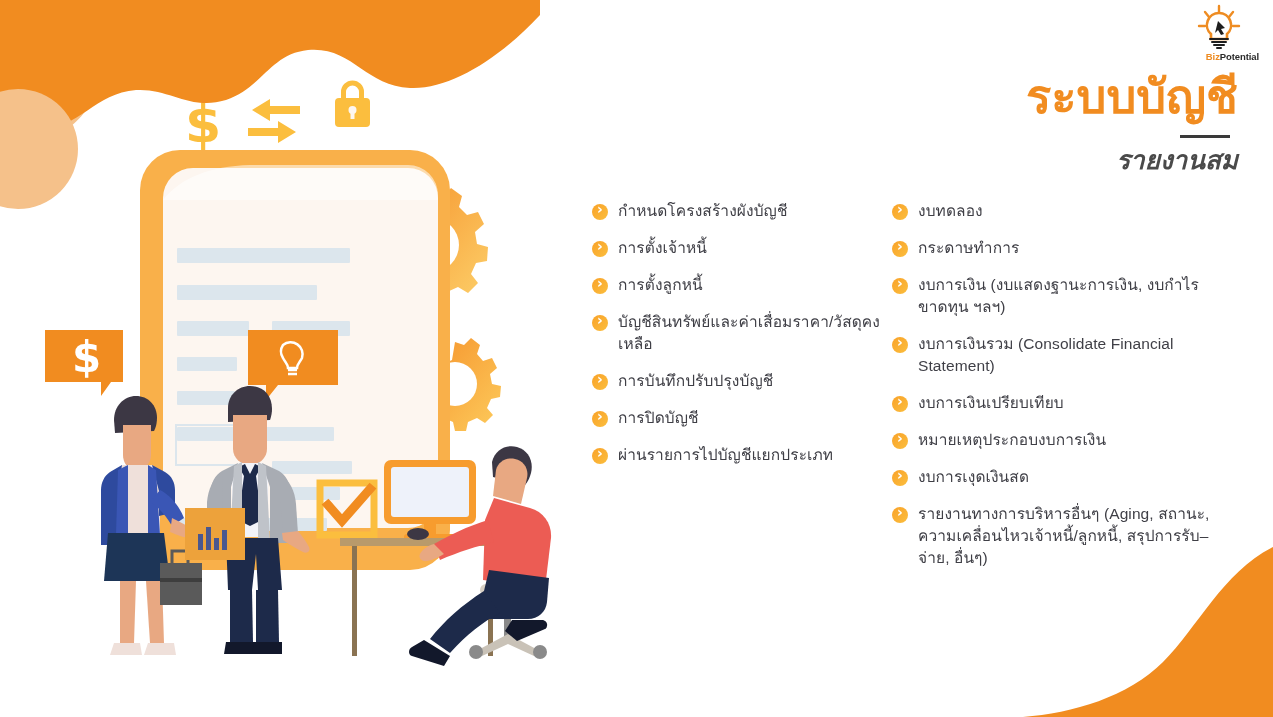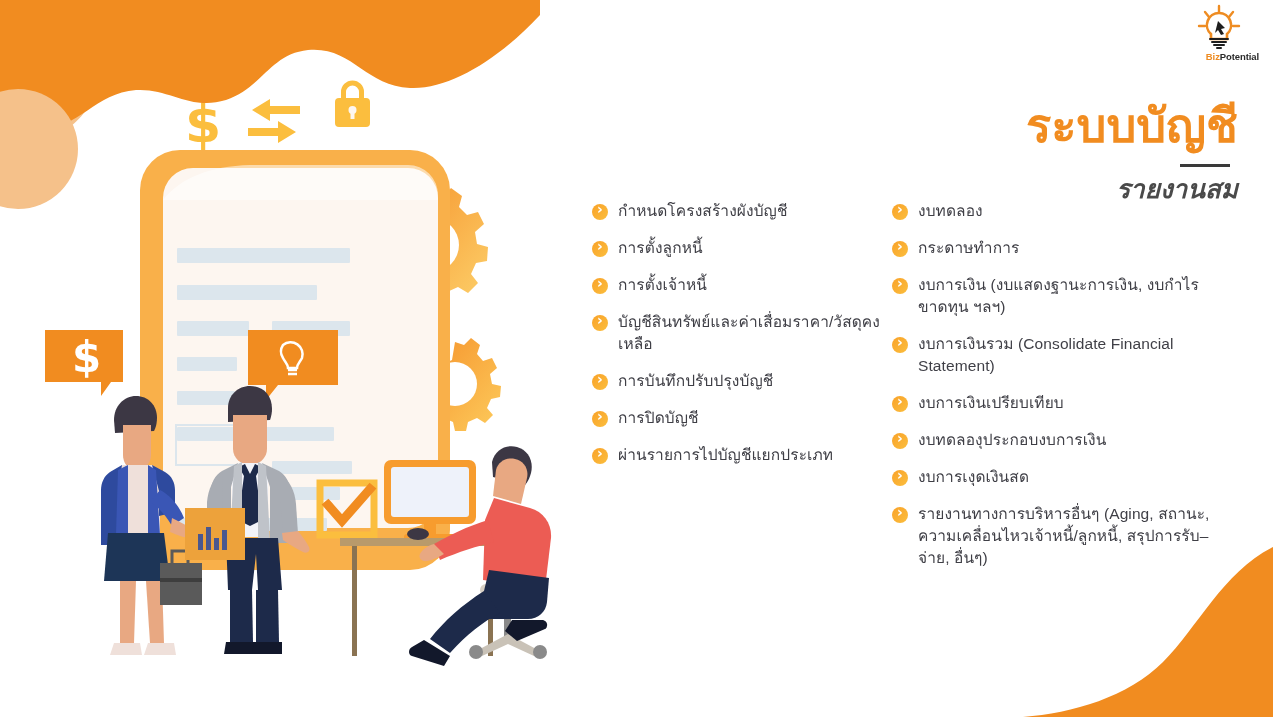--- a/index.html
+++ b/index.html
@@ -22,21 +22,21 @@
   .logo-bulb { display:block; margin:0 auto; }
   .logo-text {
     font-size:9.5px; font-weight:bold; letter-spacing:-0.1px;
     line-height:12px; margin-top:1px; white-space:nowrap;
   }
   .logo-text .biz { color:#EE8C22; }
   .logo-text .pot { color:#2B2B2B; }
 
   
   .heading {
-    position:absolute; right:35px; top:97px;
+    position:absolute; right:35px; top:68px;
     text-align:right; width:500px;
   }
   .heading h1 {
     font-size:47px; font-weight:bold; color:#F18C20;
     line-height:58px; letter-spacing:0px;
   }
   .heading .rule {
     display:inline-block; width:50px; height:2.5px;
     background:#3a3a3a; margin:3px 8px 2px 0; vertical-align:middle;
   }
@@ -292,28 +292,28 @@
 </div>
 
 <div class="cols">
   <div class="col left">
     <div class="bullet-item">
         <span class="bullet-dot"></span>
         <span class="bullet-text">กำหนดโครงสร้างผังบัญชี</span>
       </div>
     <div class="bullet-item">
         <span class="bullet-dot"></span>
+        <span class="bullet-text">การตั้งเจ้าหนี้</span>
+      </div>
+    <div class="bullet-item">
+        <span class="bullet-dot"></span>
         <span class="bullet-text">การตั้งลูกหนี้</span>
       </div>
     <div class="bullet-item">
         <span class="bullet-dot"></span>
-        <span class="bullet-text">การตั้งเจ้าหนี้</span>
-      </div>
-    <div class="bullet-item">
-        <span class="bullet-dot"></span>
         <span class="bullet-text">บัญชีสินทรัพย์และค่าเสื่อมราคา/วัสดุคงเหลือ</span>
       </div>
     <div class="bullet-item">
         <span class="bullet-dot"></span>
         <span class="bullet-text">การบันทึกปรับปรุงบัญชี</span>
       </div>
     <div class="bullet-item">
         <span class="bullet-dot"></span>
         <span class="bullet-text">การปิดบัญชี</span>
       </div>
@@ -339,21 +339,21 @@
     <div class="bullet-item">
         <span class="bullet-dot"></span>
         <span class="bullet-text">งบการเงินรวม (Consolidate Financial Statement)</span>
       </div>
     <div class="bullet-item">
         <span class="bullet-dot"></span>
         <span class="bullet-text">งบการเงินเปรียบเทียบ</span>
       </div>
     <div class="bullet-item">
         <span class="bullet-dot"></span>
-        <span class="bullet-text">งบทดลองุประกอบงบการเงิน</span>
+        <span class="bullet-text">หมายเหตุประกอบงบการเงิน</span>
       </div>
     <div class="bullet-item">
         <span class="bullet-dot"></span>
         <span class="bullet-text">งบการเงุดเงินสด</span>
       </div>
     <div class="bullet-item">
         <span class="bullet-dot"></span>
         <span class="bullet-text">รายงานทางการบริหารอื่นๆ (Aging, สถานะ, ความเคลื่อนไหวเจ้าหนี้/ลูกหนี้, สรุปการรับ–จ่าย, อื่นๆ)</span>
       </div>
   </div>

